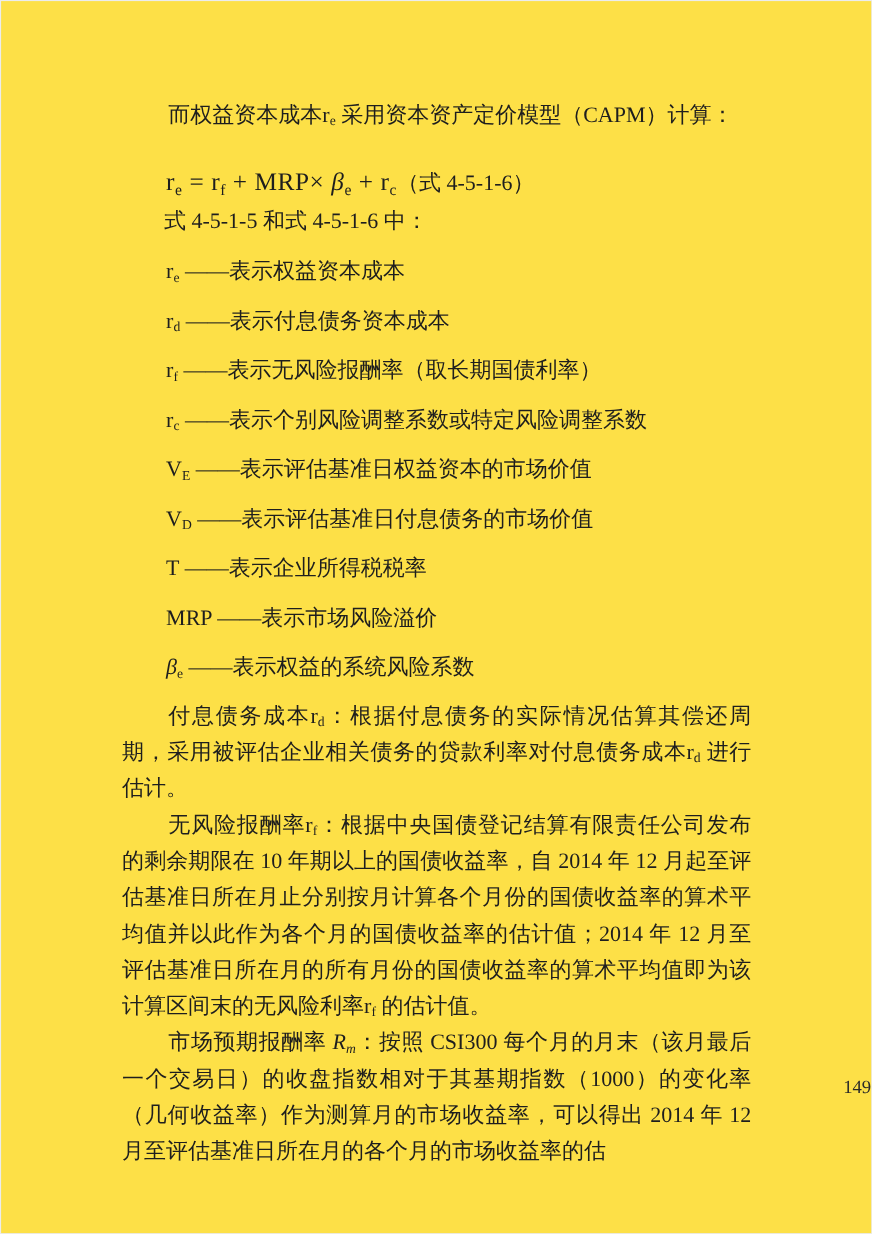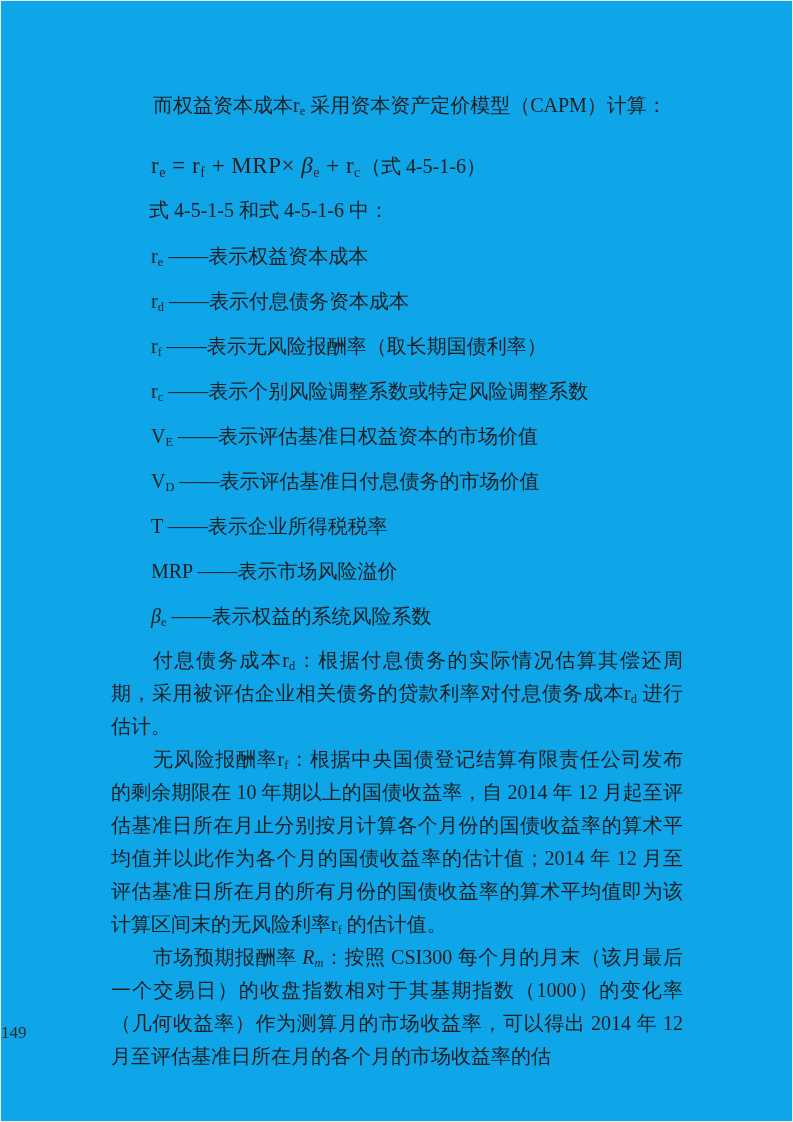--- a/index.html
+++ b/index.html
@@ -4,21 +4,21 @@
 <style>
   html, body {
     margin: 0;
     padding: 0;
     background: #ffffff;
   }
   .page {
     position: relative;
     width: 793px;
     height: 1122px;
-    background: #0ea5e9;
+    background: #fde047;
     box-sizing: border-box;
     border: 1px solid #ececec;
     font-family: "Liberation Serif", "DejaVu Serif", serif;
     color: #1e1e1e;
     overflow: hidden;
   }
   .content {
     position: absolute;
     left: 110px;
     top: 88px;
@@ -45,21 +45,20 @@
   .formula {
     font-size: 23px;
     letter-spacing: 0.5px;
     white-space: nowrap;
   }
   .formula-label {
     font-size: 20px;
     white-space: nowrap;
   }
   .note {
-    margin-top: 10px;
     padding-left: 38px;
     font-size: 20px;
     line-height: 33px;
   }
   .definitions {
     list-style: none;
     margin: 8px 0 12px 0;
     padding: 0;
     font-family: Liberation Serif, serif;
   }
@@ -73,24 +72,24 @@
   .body-paras .para:first-child { margin-top: 1px; }
   sub {
     font-size: 0.62em;
     line-height: 0;
     vertical-align: baseline;
     position: relative;
     top: 0.28em;
   }
   .page-footer {
     position: absolute;
-    top: 1022px;
+    top: 978px;
     left: 0;
     width: 100%;
-    text-align: left;
+    text-align: right;
     font-size: 17px;
     color: #2a2a2a;
   }
 </style>
 </head>
 <body>
 
 <div class="page">
   <main class="content">
 

